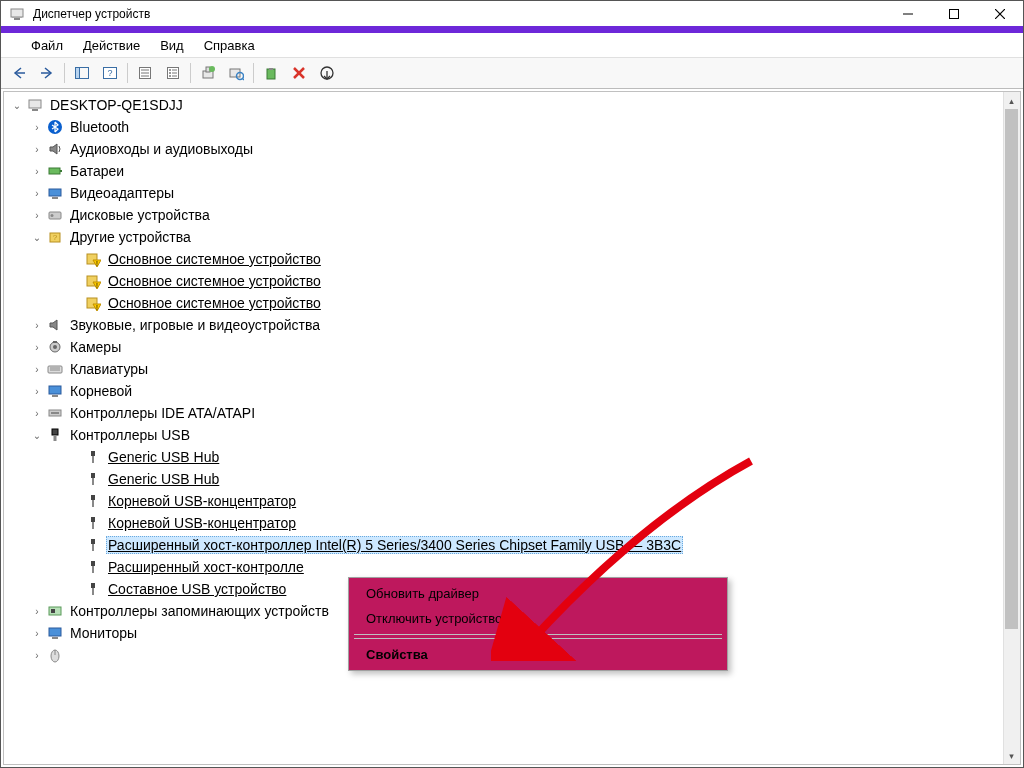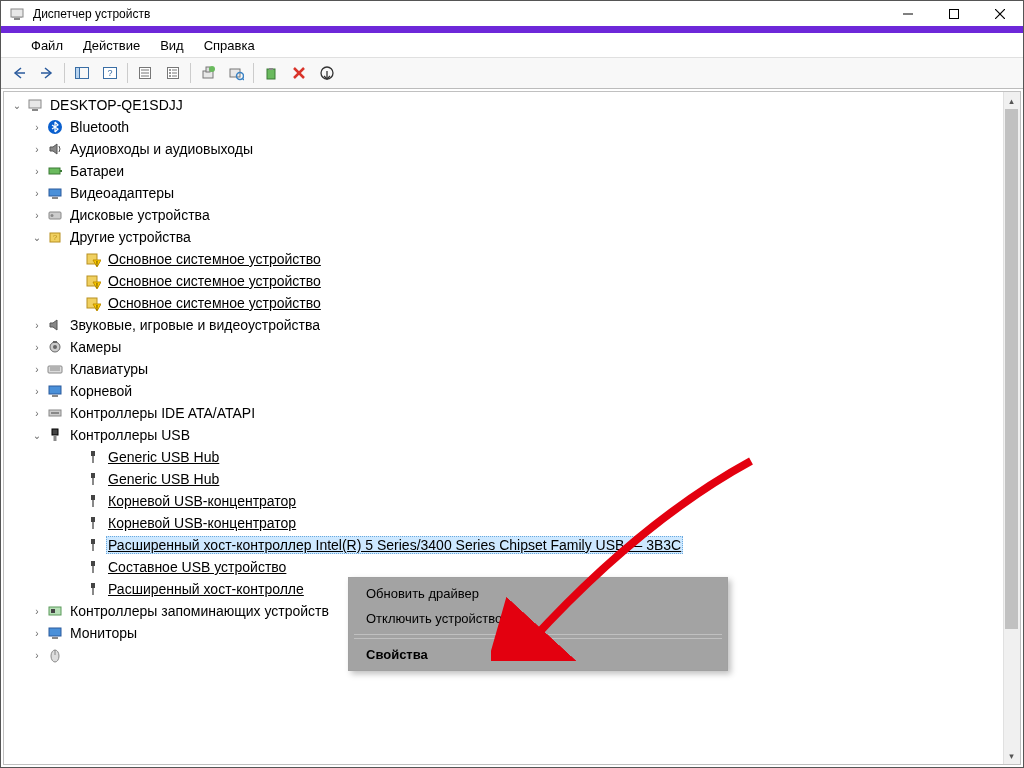--- a/index.html
+++ b/index.html
@@ -23,21 +23,21 @@
 .node { display: flex; align-items: center; height: 22px; white-space: nowrap; cursor: default; }
 .node .toggle { width: 14px; height: 14px; display: inline-flex; align-items: center; justify-content: center; font-size: 10px; color: #6b6b6b; margin-right: 2px; user-select: none; }
 .node .icon { width: 18px; height: 18px; display: inline-flex; align-items: center; justify-content: center; margin-right: 4px; flex-shrink: 0; }
 .node .label { padding: 0 2px; }
 .node.selected .label { background: #cde8ff; border: 1px dotted #6aa9de; padding: 0 1px; }
 
 .indent-0 { padding-left: 6px; }
 .indent-1 { padding-left: 26px; }
 .indent-2 { padding-left: 64px; text-decoration: underline; }
 
-.context-menu { position: absolute; background: #a3a3a3; border: 1px solid #a0a0a0; box-shadow: 3px 3px 6px rgba(0,0,0,0.25); font-size: 13px; padding: 3px; z-index: 50; }
+.context-menu { position: absolute; background: #be185d; border: 1px solid #a0a0a0; box-shadow: 3px 3px 6px rgba(0,0,0,0.25); font-size: 13px; padding: 3px; z-index: 50; }
 .context-menu .cm-item { padding: 5px 40px 5px 14px; cursor: default; }
 .context-menu .cm-sep { height: 1px; background: #c0c0c0; margin: 3px 2px; }
 .context-menu .cm-item.bold { font-weight: 700; }
 
 .arrow { position: absolute; z-index: 60; pointer-events: none; }
 
 .scrollbar-track { position: absolute; right: 0; top: 0; bottom: 0; width: 17px; background: #f0f0f0; border-left: 1px solid #e0e0e0; }
 .scrollbar-thumb { position: absolute; right: 2px; width: 13px; background: #c1c1c1; border-radius: 0; }
 .scrollbar-arrow { position: absolute; right: 0; width: 17px; height: 17px; display:flex;align-items:center;justify-content:center;font-size:9px;color:#555;}
 
@@ -399,31 +399,31 @@
         <span class="label">Расширенный хост-контроллер Intel(R) 5 Series/3400 Series Chipset Family USB — 3B3C</span>
       </div>
       <div class="node indent-2">
         <span class="toggle"></span>
         <span class="icon">
             <svg width="16" height="16">
               <rect x="6" y="2" width="4" height="5" fill="#444"></rect>
               <rect x="7" y="7" width="2" height="7" fill="#888"></rect>
             </svg>
           </span>
+        <span class="label">Расширенный хост-контролле</span>
+      </div>
+      <div class="node indent-2">
+        <span class="toggle"></span>
+        <span class="icon">
+            <svg width="16" height="16">
+              <rect x="6" y="2" width="4" height="5" fill="#444"></rect>
+              <rect x="7" y="7" width="2" height="7" fill="#888"></rect>
+            </svg>
+          </span>
         <span class="label">Составное USB устройство</span>
-      </div>
-      <div class="node indent-2">
-        <span class="toggle"></span>
-        <span class="icon">
-            <svg width="16" height="16">
-              <rect x="6" y="2" width="4" height="5" fill="#444"></rect>
-              <rect x="7" y="7" width="2" height="7" fill="#888"></rect>
-            </svg>
-          </span>
-        <span class="label">Расширенный хост-контролле</span>
       </div>
 
       <div class="node indent-1">
         <span class="toggle">›</span>
         <span class="icon">
             <svg width="16" height="16">
               <rect x="2" y="4" width="12" height="8" fill="#b8e0b8" stroke="#5a9a5a"></rect>
               <rect x="4" y="6" width="4" height="4" fill="#444"></rect>
             </svg>
           </span>

